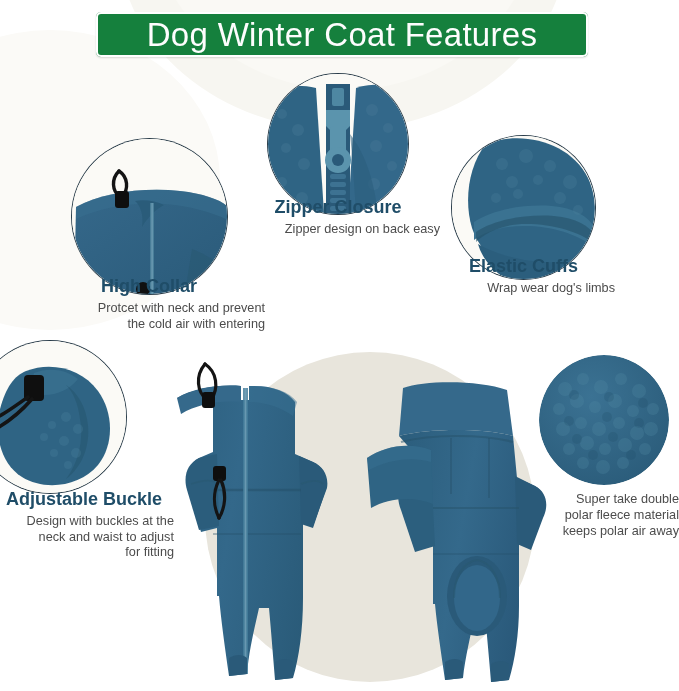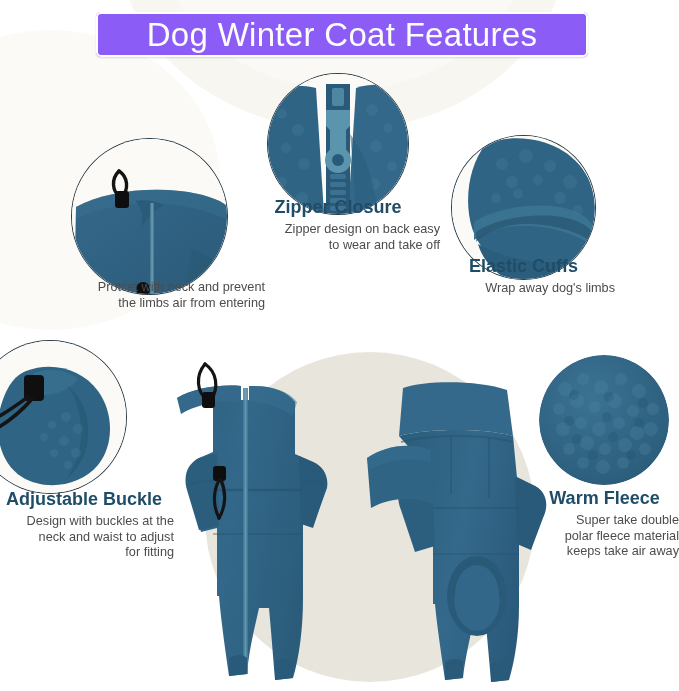--- a/index.html
+++ b/index.html
@@ -25,21 +25,21 @@
     background:#e8e5dc;border-radius:50%;
   }
   .bg-wash-left{
     position:absolute;left:-120px;top:30px;width:340px;height:300px;
     background:#fbfaf7;border-radius:50%;
   }
 
   
   .title-bar{
     position:absolute;left:96px;top:12px;width:492px;height:45px;
-    background:#8b5cf6;border-radius:5px;
+    background:#15803d;border-radius:5px;
     box-shadow:inset 0 0 0 2px #ffffff, 0 1px 2px rgba(0,0,0,.14);
     display:flex;align-items:center;justify-content:center;
   }
   .title-bar span{
     color:#fdfdfd;font-size:33px;letter-spacing:.3px;line-height:1;
     white-space:nowrap;
   }
 
   
   .feature{position:absolute;}
@@ -110,23 +110,24 @@
       <rect x="78" y="64" width="4" height="96" fill="#50869f" opacity=".8"></rect>
       <rect x="79.4" y="64" width="1.4" height="96" fill="#7ba8bd" opacity=".7"></rect>
       <path d="M47 32 C39 40 40 52 48 58" stroke="#141414" stroke-width="3.4" fill="none" stroke-linecap="round"></path>
       <path d="M47 32 C56 38 57 50 50 58" stroke="#141414" stroke-width="3.4" fill="none" stroke-linecap="round"></path>
       <rect x="43" y="52" width="14" height="17" rx="3" fill="#0e0e0e"></rect>
       <circle cx="71" cy="150" r="7" fill="#101010"></circle>
       <path d="M120 110 C136 116 150 126 158 138 L158 160 L112 160 Z" fill="#27576f" opacity=".5"></path>
     </svg>
   </div>
   <div class="feature" id="t-collar">
+    <div class="f-title">High Collar</div>
     <div class="f-desc">
       <div>Protcet with neck and prevent</div>
-      <div>the limbs air from entering</div>
+      <div>the cold air with entering</div>
     </div>
   </div>
 
   <div class="circ" id="c-zipper">
     <svg viewBox="0 0 140 140">
       <rect width="140" height="140" fill="#fbfaf6"></rect>
       <path d="M0 16 C14 12 32 10 48 14 L56 140 L0 140 Z" fill="#2f6484"></path>
       <path d="M140 14 C126 10 104 9 88 14 L80 140 L140 140 Z" fill="#33688a"></path>
       <g opacity=".35" fill="#4a7c98">
         <circle cx="14" cy="40" r="5"></circle>
@@ -159,21 +160,20 @@
         <rect x="62" y="124" width="16" height="5" rx="2"></rect>
         <rect x="62" y="132" width="16" height="5" rx="2"></rect>
       </g>
       <path d="M82 60 C96 78 106 104 110 140 L88 140 C86 106 84 80 82 60 Z" fill="#2a5d7c" opacity=".55"></path>
     </svg>
   </div>
   <div class="feature" id="t-zipper">
     <div class="f-title">Zipper Closure</div>
     <div class="f-desc">
       <div>Zipper design on back easy</div>
-      <div>to wear and take off</div>
     </div>
   </div>
 
   <div class="circ" id="c-cuffs">
     <svg viewBox="0 0 143 143">
       <rect width="143" height="143" fill="#fbfaf6"></rect>
       <path d="M34 8 C70 -6 118 6 136 42 C150 72 142 110 118 132 L96 143
                C58 140 30 122 20 92 C12 66 16 30 34 8 Z" fill="#2f6484"></path>
       <path d="M22 86 C40 74 70 68 100 70 C122 72 136 80 143 92 L143 112
                C126 98 100 90 72 90 C50 90 32 96 22 104 Z" fill="#3a7291"></path>
@@ -190,21 +190,21 @@
         <circle cx="108" cy="62" r="6"></circle>
           <circle cx="126" cy="74" r="5"></circle>
         <circle cx="44" cy="62" r="5"></circle>
           <circle cx="66" cy="58" r="5"></circle>
       </g>
     </svg>
   </div>
   <div class="feature" id="t-cuffs">
     <div class="f-title">Elastic Cuffs</div>
     <div class="f-desc">
-      <div>Wrap away dog's limbs</div>
+      <div>Wrap wear dog's limbs</div>
     </div>
   </div>
 
   <div class="circ" id="c-buckle">
     <svg viewBox="0 0 152 152">
       <rect width="152" height="152" fill="#fbfaf6"></rect>
       <path d="M52 30 C78 20 108 28 124 50 C140 72 140 104 124 124
                C106 146 70 150 48 136 C26 122 20 92 26 68 C32 46 40 35 52 30 Z" fill="#2f6484"></path>
       <path d="M60 32 C74 26 92 28 104 38 C96 48 84 54 70 54 C62 54 56 46 60 32 Z" fill="#3a7291" opacity=".7"></path>
       <path d="M92 44 C104 52 112 66 114 84 C116 106 108 126 92 138
@@ -277,25 +277,24 @@
         <circle cx="68" cy="62" r="5"></circle>
           <circle cx="100" cy="68" r="5"></circle>
         <circle cx="38" cy="84" r="5"></circle>
           <circle cx="74" cy="82" r="5"></circle>
         <circle cx="54" cy="100" r="5"></circle>
           <circle cx="92" cy="100" r="5"></circle>
       </g>
     </svg>
   </div>
   <div class="feature" id="t-fleece">
-    <div class="f-title">Warm Fleece</div>
     <div class="f-desc">
       <div>Super take double</div>
       <div>polar fleece material</div>
-      <div>keeps take air away</div>
+      <div>keeps polar air away</div>
     </div>
   </div>
 
   <div id="main-front">
     <svg viewBox="0 0 190 332">
       <defs>
         <linearGradient id="gF" x1="0" y1="0" x2="1" y2="0.3">
           <stop offset="0" stop-color="#2c5f7e"></stop>
           <stop offset=".45" stop-color="#33688a"></stop>
           <stop offset="1" stop-color="#2a5b79"></stop>

